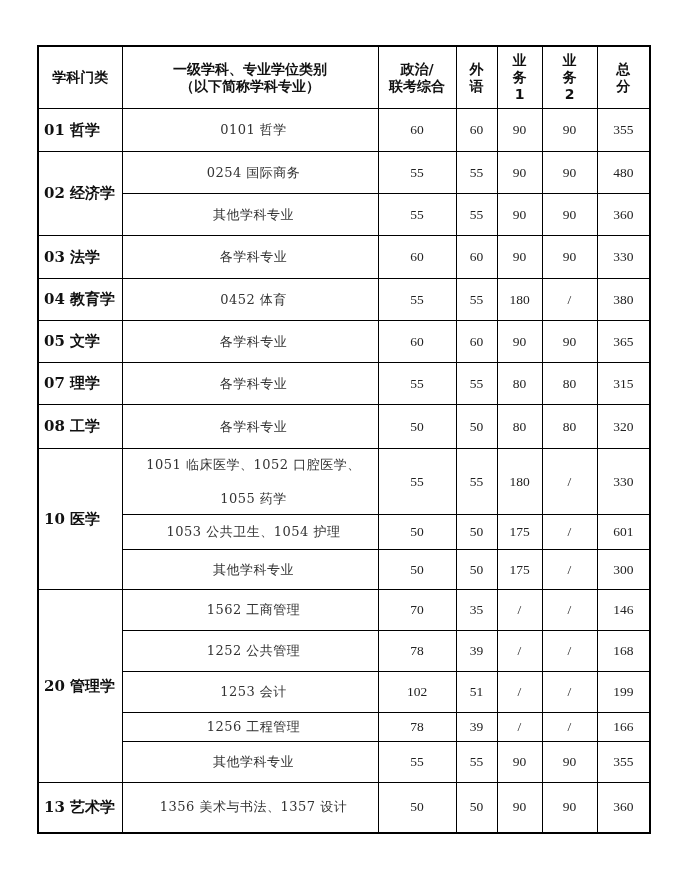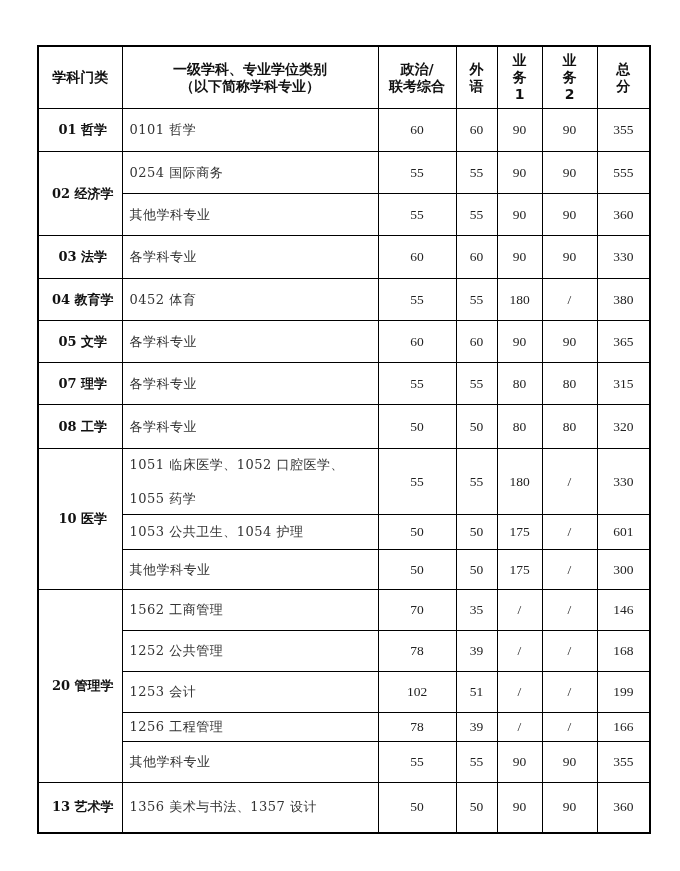--- a/index.html
+++ b/index.html
@@ -24,30 +24,30 @@
     font-weight: bold;
     font-size: 14px;
     line-height: 17px;
     color: #111;
     text-align: center;
     height: 61px;
   }
   .cat {
     font-family: "DejaVu Serif", "Liberation Serif", serif;
     font-weight: bold;
-    font-size: 13px;
+    font-size: 15px;
     color: #111;
     padding-left: 5px !important;
-    text-align: center;
+    text-align: left;
   }
   .major {
     font-size: 13px;
     color: #333;
     padding-left: 7px !important;
-    text-align: left;
+    text-align: center;
     letter-spacing: 0.5px;
   }
   .major .line2 { display: block; margin-top: 16px; }
   .num {
     text-align: center;
     font-size: 13.5px;
     font-family: "Liberation Serif", "DejaVu Serif", serif;
     color: #222;
   }
   .grp-top td { border-top-width: 2.5px; }
@@ -108,21 +108,21 @@
       <td class="num">355</td>
     </tr>
 
     <tr class="grp-top" style="height:42px">
       <td class="cat" rowspan="2">02 经济学</td>
       <td class="major">0254  国际商务</td>
       <td class="num">55</td>
       <td class="num">55</td>
       <td class="num">90</td>
       <td class="num">90</td>
-      <td class="num">555</td>
+      <td class="num">480</td>
     </tr>
     <tr style="height:42px">
       <td class="major">其他学科专业</td>
       <td class="num">55</td>
       <td class="num">55</td>
       <td class="num">90</td>
       <td class="num">90</td>
       <td class="num">360</td>
     </tr>
 

